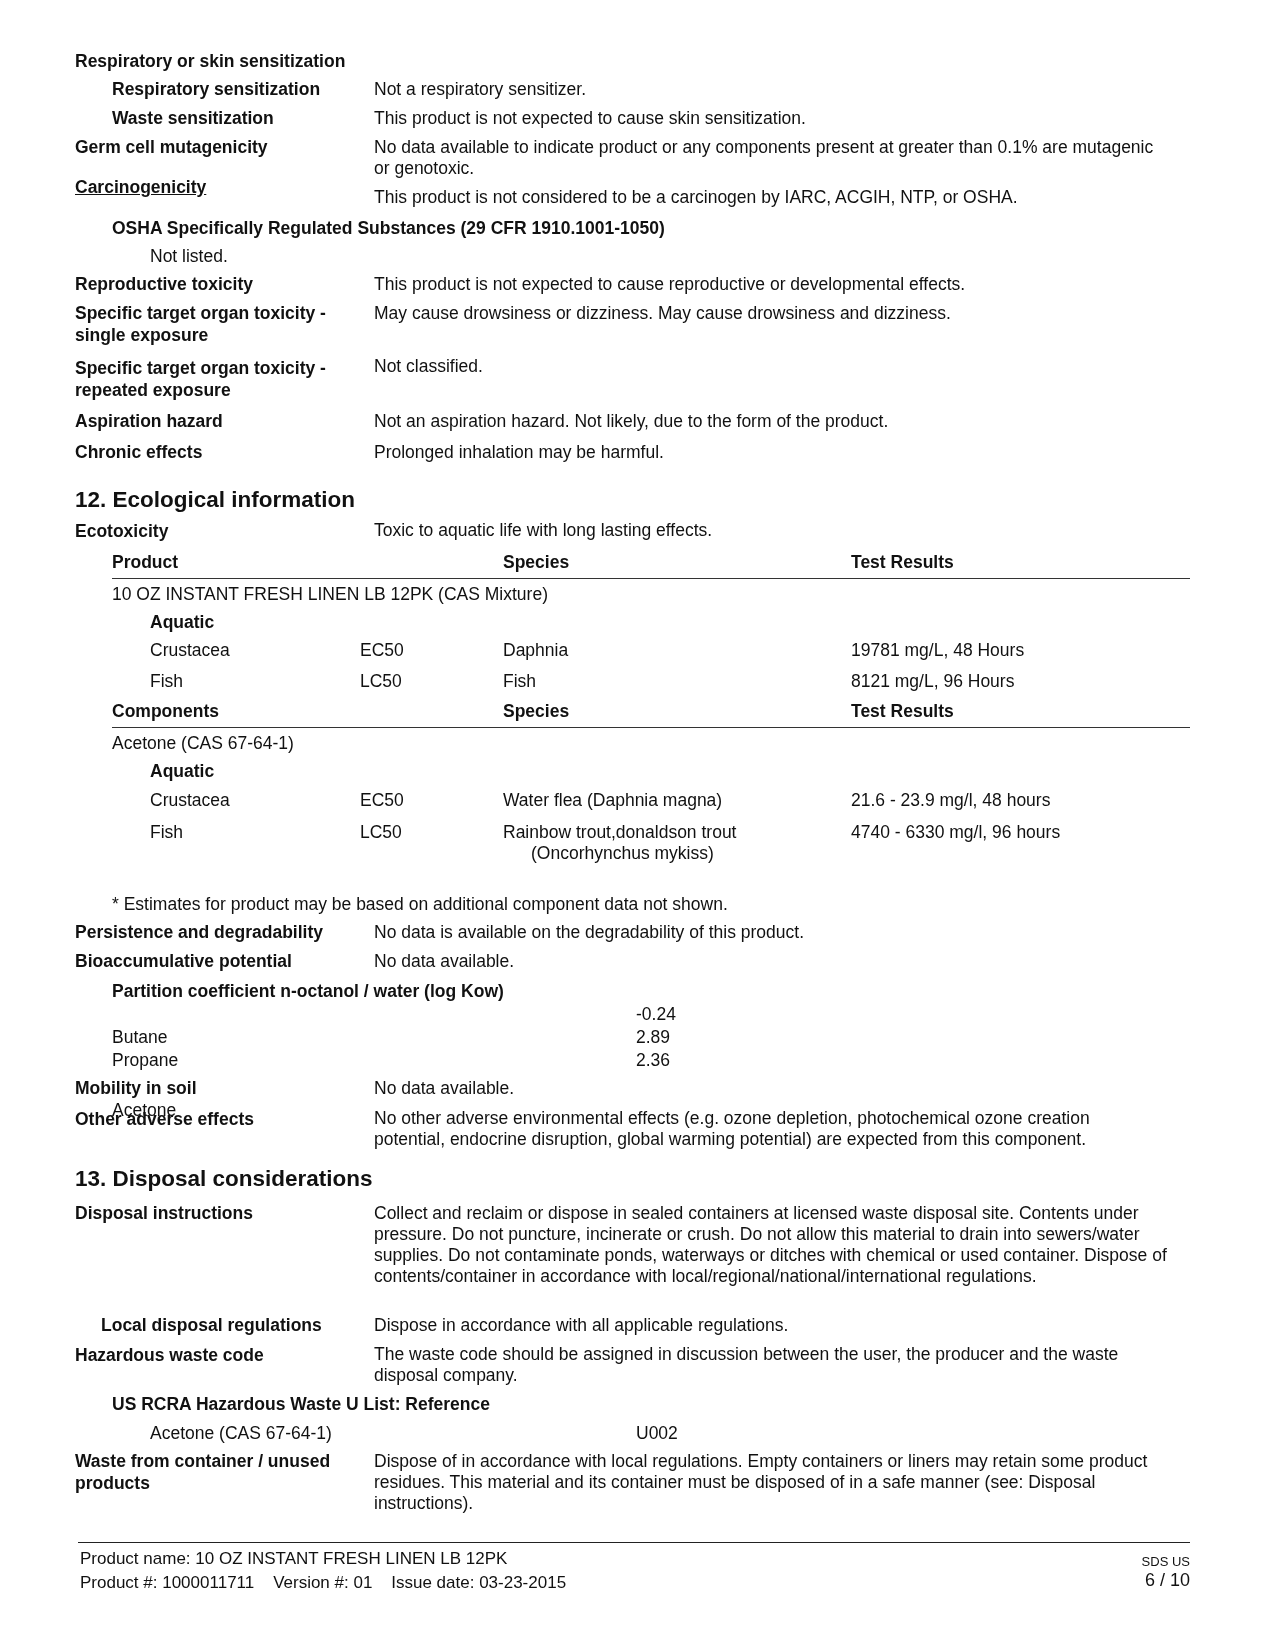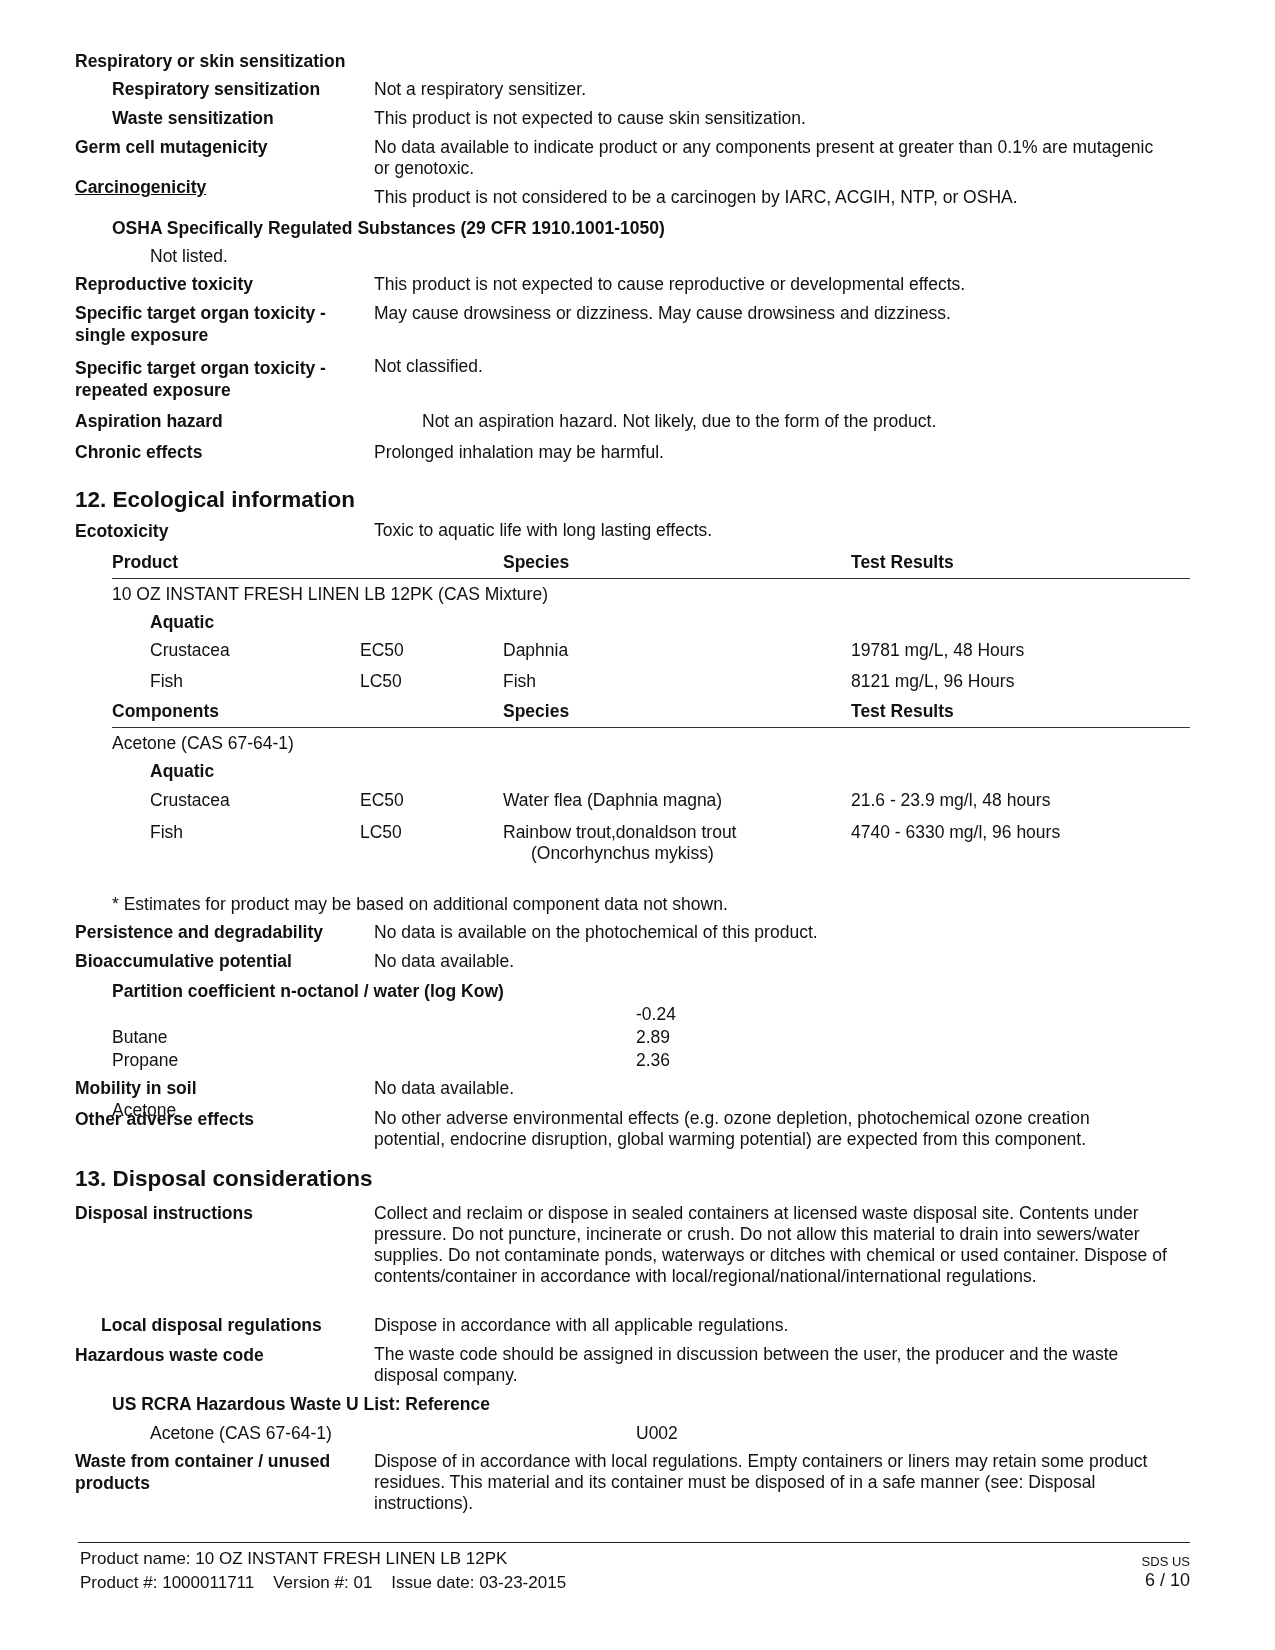--- a/index.html
+++ b/index.html
@@ -48,21 +48,21 @@
 
 <div class="abs lbl" style="top:303px;">Specific target organ toxicity -</div>
 <div class="abs lbl" style="top:325px;">single exposure</div>
 <div class="abs val" style="top:303px;">May cause drowsiness or dizziness. May cause drowsiness and dizziness.</div>
 
 <div class="abs lbl" style="top:358px;">Specific target organ toxicity -</div>
 <div class="abs lbl" style="top:380px;">repeated exposure</div>
 <div class="abs val" style="top:356px;">Not classified.</div>
 
 <div class="abs lbl" style="top:411px;">Aspiration hazard</div>
-<div class="abs val" style="top:411px;margin-left:48px;">Not an aspiration hazard. Not likely, due to the form of the product.</div>
+<div class="abs val" style="top:411px;">Not an aspiration hazard. Not likely, due to the form of the product.</div>
 
 <div class="abs lbl" style="top:442px;">Chronic effects</div>
 <div class="abs val" style="top:442px;">Prolonged inhalation may be harmful.</div>
 
 <div class="abs h2" style="top:487px;">12. Ecological information</div>
 
 <div class="abs lbl" style="top:521px;">Ecotoxicity</div>
 <div class="abs val" style="top:520px;">Toxic to aquatic life with long lasting effects.</div>
 
 <div class="abs b" style="top:552px; left:112px;">Product</div>
@@ -98,21 +98,21 @@
 
 <div class="abs" style="top:822px; left:150px;">Fish</div>
 <div class="abs" style="top:822px; left:360px;">LC50</div>
 <div class="abs" style="top:822px; left:503px;">Rainbow trout,donaldson trout</div>
 <div class="abs" style="top:843px; left:531px;text-align:right;">(Oncorhynchus mykiss)</div>
 <div class="abs" style="top:822px; left:851px;">4740 - 6330 mg/l, 96 hours</div>
 
 <div class="abs" style="top:894px; left:112px;">* Estimates for product may be based on additional component data not shown.</div>
 
 <div class="abs lbl" style="top:922px;">Persistence and degradability</div>
-<div class="abs val" style="top:922px;">No data is available on the photochemical of this product.</div>
+<div class="abs val" style="top:922px;">No data is available on the degradability of this product.</div>
 
 <div class="abs lbl" style="top:951px;">Bioaccumulative potential</div>
 <div class="abs val" style="top:951px;">No data available.</div>
 
 <div class="abs lbl2" style="top:981px;">Partition coefficient n-octanol / water (log Kow)</div>
 <div class="abs" style="top:1052px; left:112px;margin-top:48px;">Acetone</div>
 <div class="abs" style="top:1004px; left:636px;">-0.24</div>
 <div class="abs" style="top:1027px; left:112px;">Butane</div>
 <div class="abs" style="top:1027px; left:636px;">2.89</div>
 <div class="abs" style="top:1050px; left:112px;">Propane</div>

